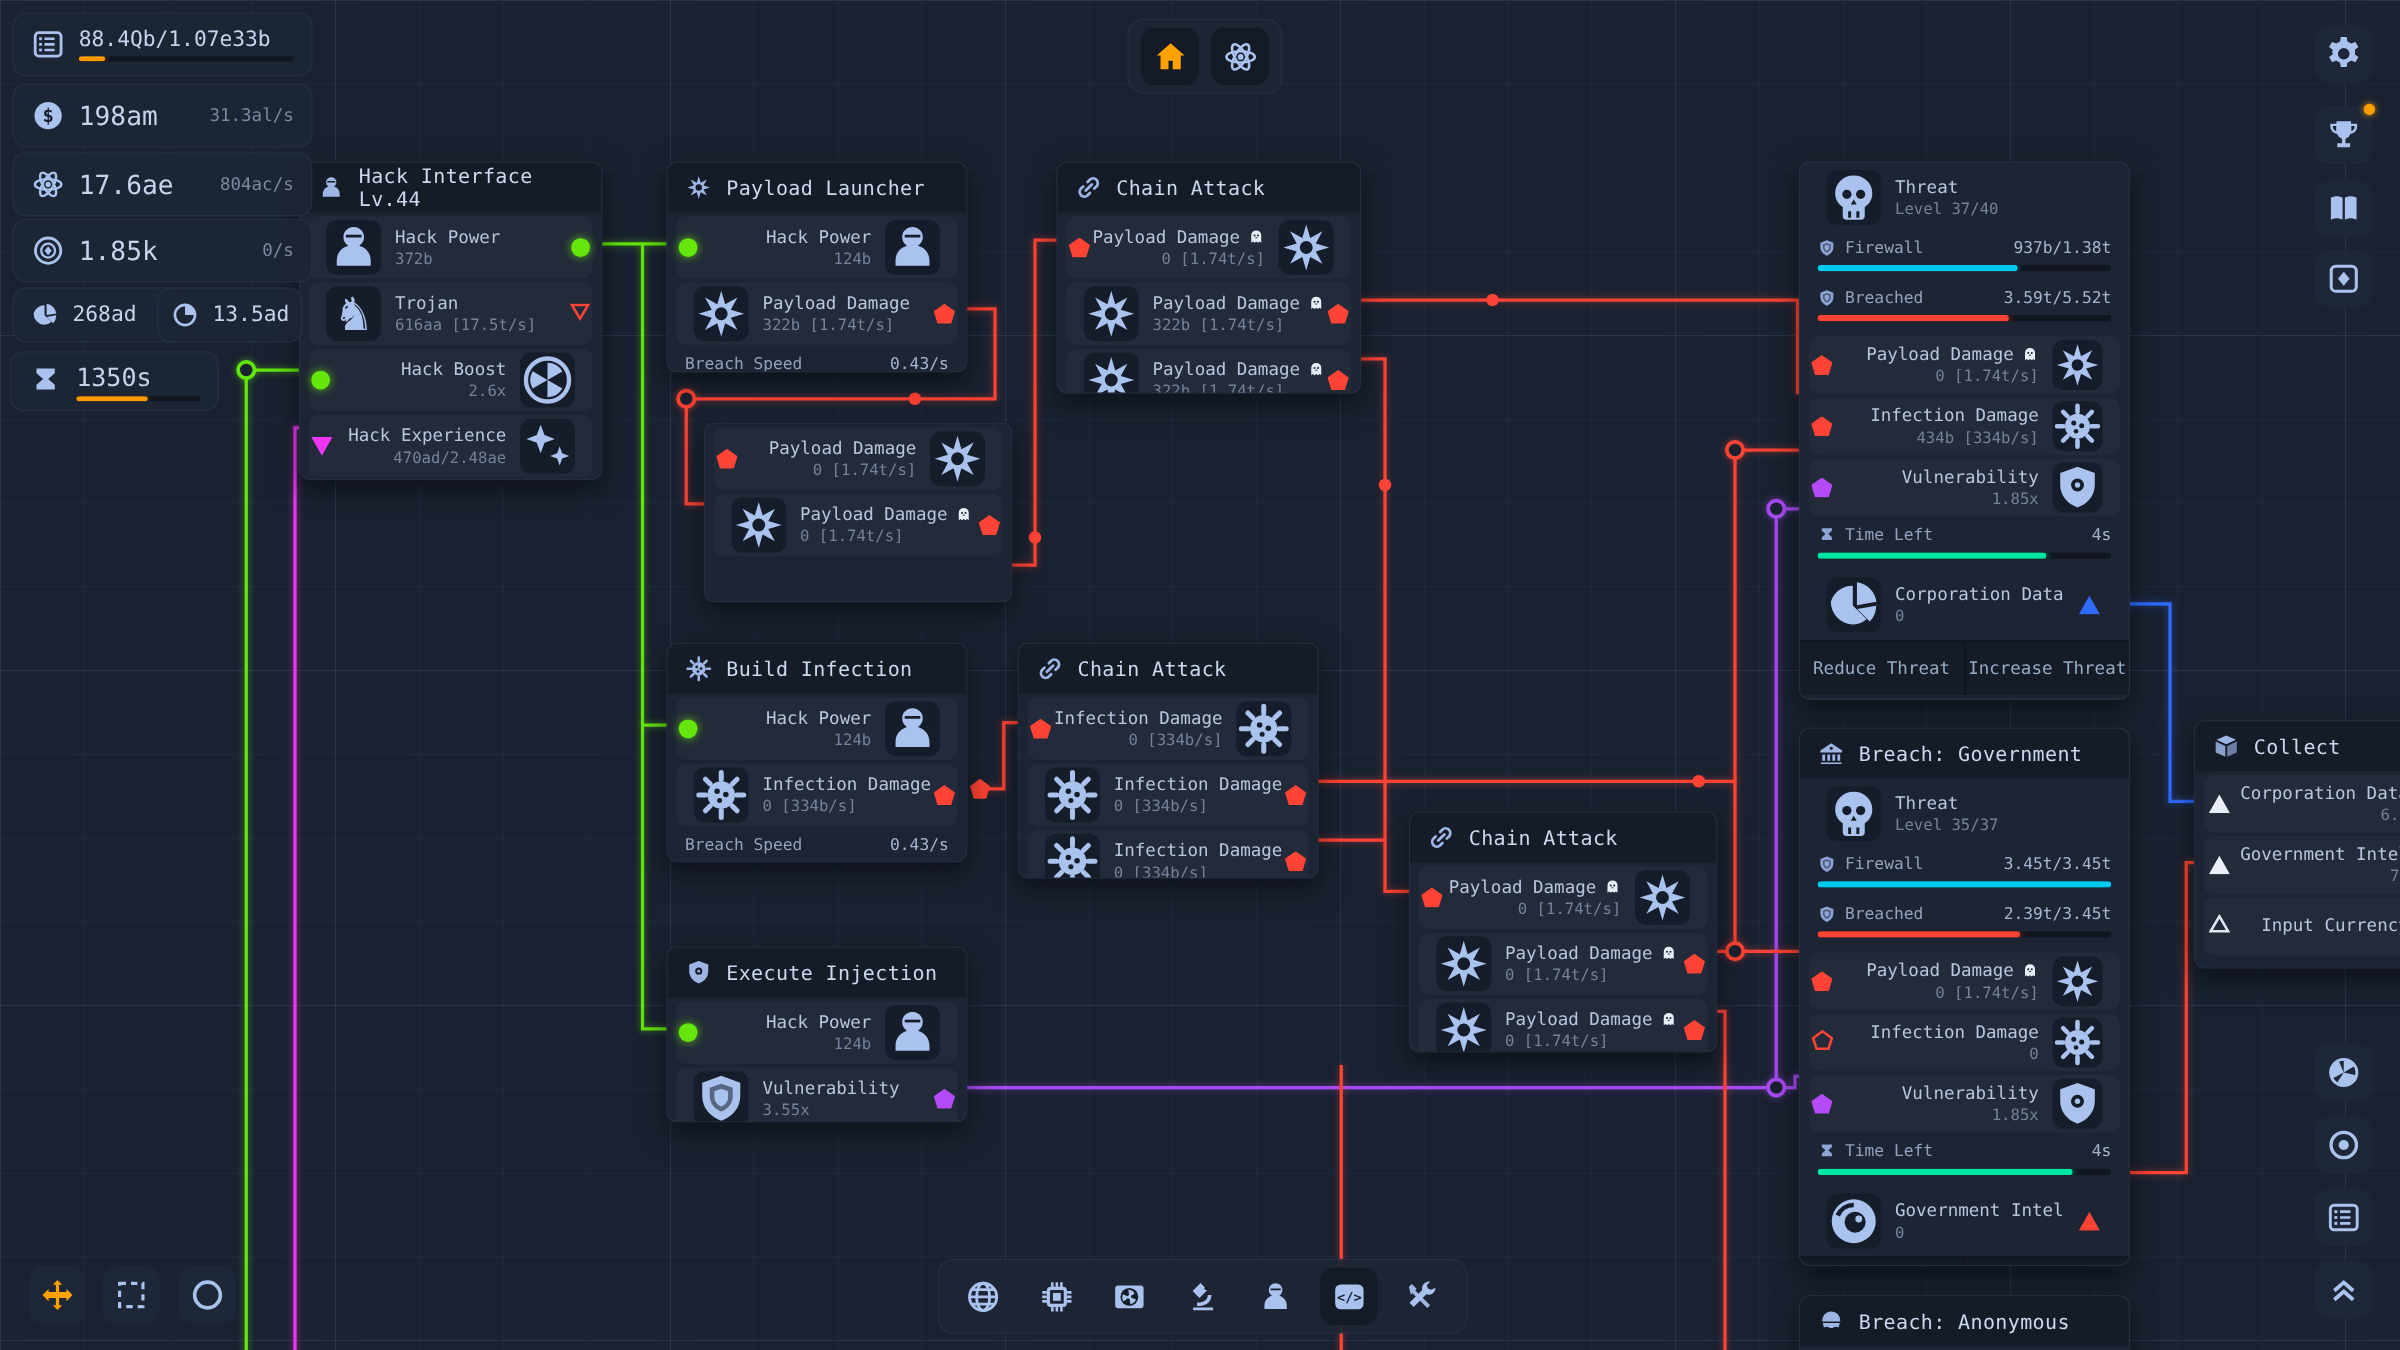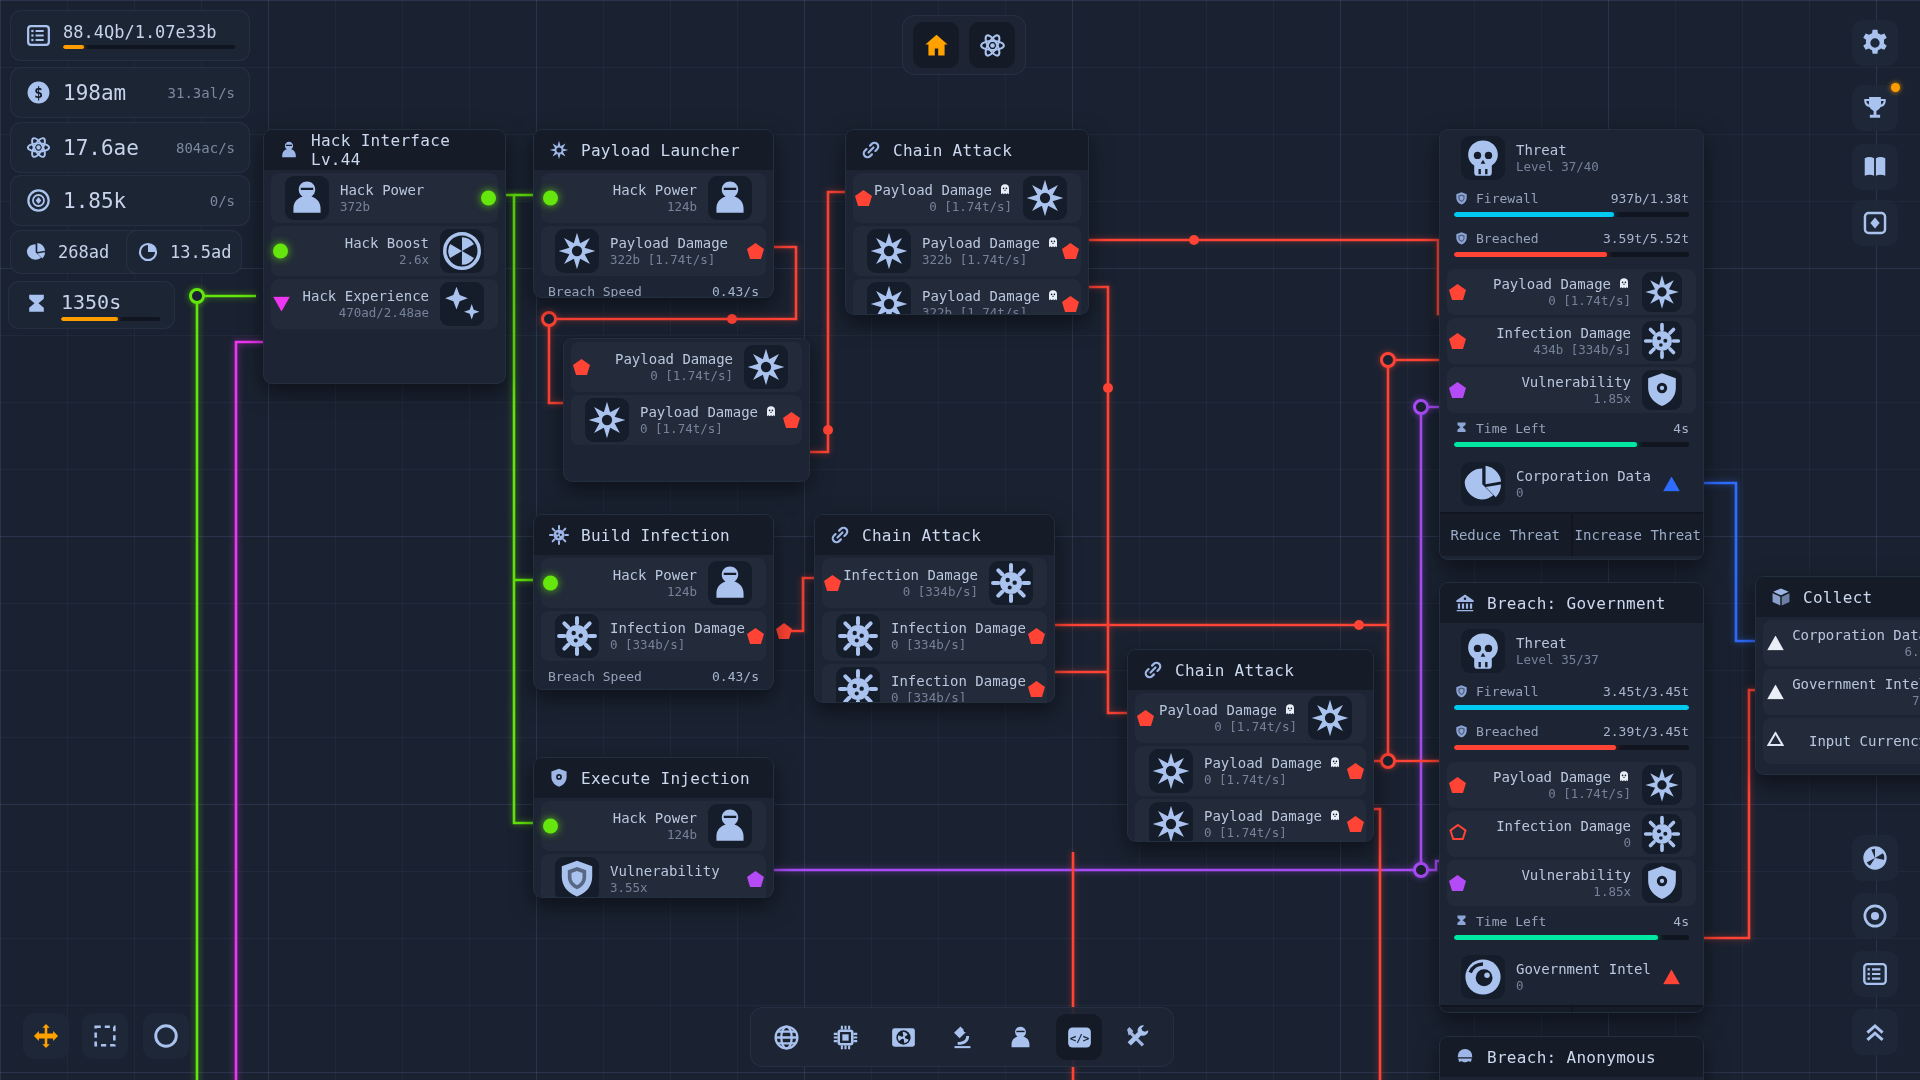--- a/index.html
+++ b/index.html
@@ -549,40 +549,54 @@
     </div>
   <div class="dtile">
       <span class="ic">
         <svg class="i">
           <use href="#s-tools"></use>
         </svg>
       </span>
     </div>
 </div>
 
-<div class="panel" style="left:263px;top:129px;width:241px;height:253px">
+<div class="panel" style="left:239px;top:129px;width:241px;height:253px">
   <div class="phead">
       <span class="tic">
         <svg class="i">
           <use href="#s-person"></use>
         </svg>
       </span>
       <span>Hack Interface Lv.44</span>
     </div>
   <div class="row">
     <span class="ibox">
         <svg class="i">
           <use href="#s-person"></use>
         </svg>
       </span>
     <div class="txt">
         <span class="lab">Hack Power</span>
         <span class="val">372b</span>
       </div>
     <span class="port dot" style="right:2px"></span>
+  </div>
+  <div class="row">
+    <span class="ibox">
+        <svg class="i">
+          <use href="#s-knight"></use>
+        </svg>
+      </span>
+    <div class="txt">
+        <span class="lab">Trojan</span>
+        <span class="val">616aa [17.5t/s]</span>
+      </div>
+    <span class="port" style="right:2px"><svg width="16" height="14" viewBox="0 0 16 14">
+          <polygon points="1.5,1.5 14.5,1.5 8,12.5" fill="none" stroke="#ff4334" stroke-width="2"></polygon>
+        </svg></span>
   </div>
   <div class="row r" style="min-height:40px">
     <span class="port dot" style="left:2px"></span>
     <div class="txt">
         <span class="lab">Hack Boost</span>
         <span class="val">2.6x</span>
       </div>
     <span class="ibox">
         <svg class="i">
           <use href="#s-fan"></use>

